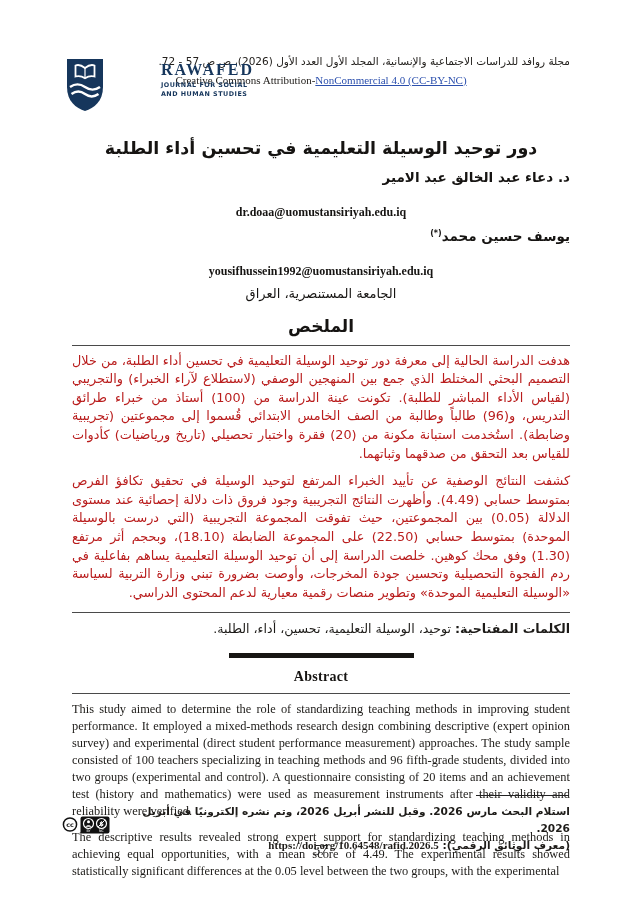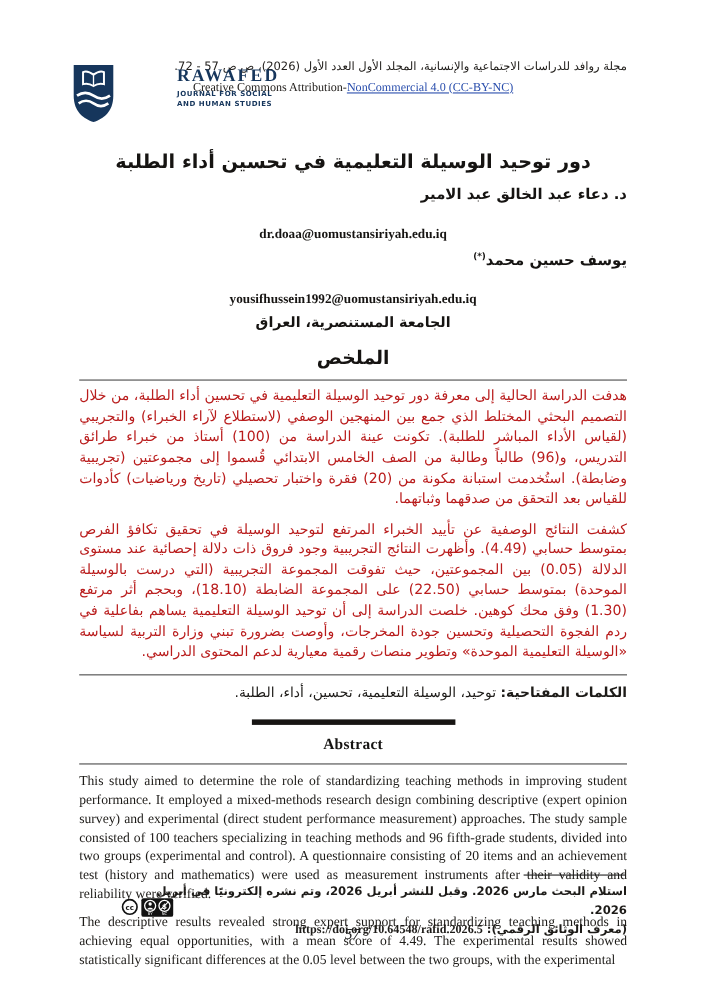--- a/index.html
+++ b/index.html
@@ -65,21 +65,21 @@
   }
   .author-name sup { font-size:8px; }
   .author-email {
     margin-top:20px; text-align:center;
     font-family:"Liberation Serif", serif;
     font-size:12px; font-weight:bold; color:#161412;
   }
   .affiliation {
     margin-top:7px;
     direction:rtl; text-align:center;
-    font-size:13px; font-weight:bold; color:#161412;
+    font-size:13px; font-weight:normal; color:#161412;
   }
 
   
   .ar-heading {
     margin-top:15px;
     direction:rtl; text-align:center;
     font-size:17px; font-weight:bold; color:#161412;
   }
   .rule { margin-top:9px; height:1px; background:#4a4a4a; }
   .ar-body {
@@ -130,21 +130,21 @@
   .footer-line2 {
     direction:rtl;
     font-size:10.6px; font-weight:bold; color:#1d1b18; margin-top:2px;
   }
   .doi-url {
     direction:ltr; unicode-bidi:embed;
     font-family:"Liberation Serif", serif;
     font-weight:bold; font-size:11px; color:#1d1b18;
     cursor:pointer;
   }
-  .cc-badge { position:absolute; left:62px; top:816px;margin-left:48px; }
+  .cc-badge { position:absolute; left:62px; top:816px; }
   .page-number {
     position:absolute; left:0; right:0; top:843px;
     text-align:center;
     font-family:"Liberation Serif", serif;
     font-size:14px; color:#222; font-style:italic;
   }
 </style>
 </head>
 <body>
 

